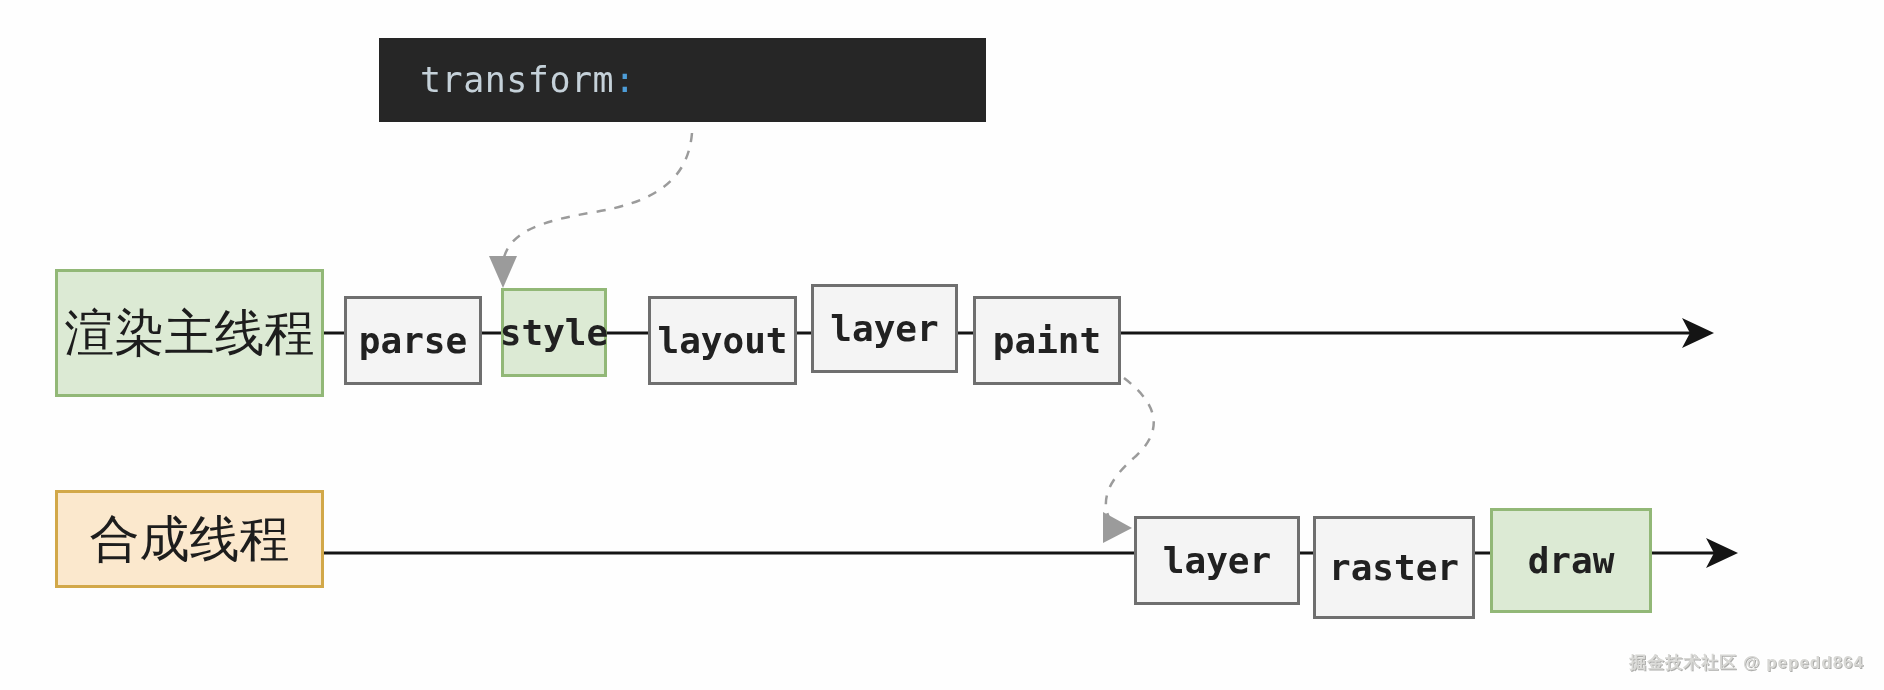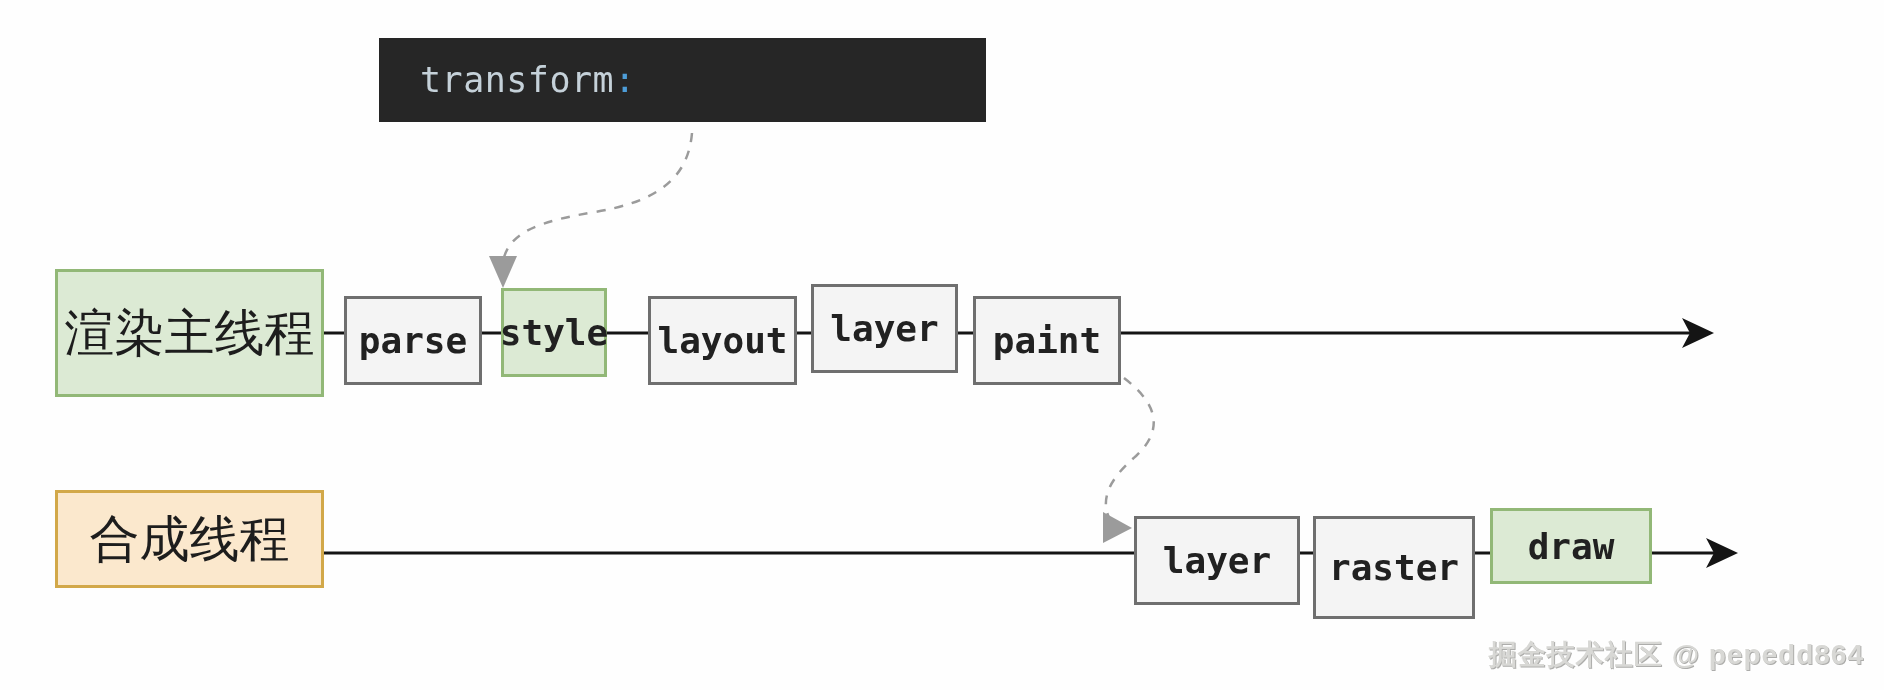--- a/index.html
+++ b/index.html
@@ -39,21 +39,21 @@
     position:absolute;box-sizing:border-box;
     display:flex;align-items:center;justify-content:center;
     font-family:"DejaVu Sans Mono", monospace;
     font-size:36px;font-weight:600;color:#212121;
     z-index:1;
   }
   .stage.gray{background:var(--gray-fill,#f4f4f4);border:3px solid var(--gray-border,#6f6f6f);margin-top:8px;}
   .stage.green{background:var(--green-fill,#dcead4);border:3px solid var(--green-border,#92b877);}
   .watermark{
     position:absolute;right:20px;bottom:16px;
-    font-size:28px;font-weight:700;color:#d8d8d5;
+    font-size:17px;font-weight:700;color:#d8d8d5;
     text-shadow:1px 1px 0 #adadab, -1px -1px 0 #ffffff;
     z-index:2;letter-spacing:1px;
   }
 </style>
 </head>
 <body>
 
 <div class="canvas">
 
   <svg class="wires" width="1884" height="690" viewBox="0 0 1884 690">
@@ -97,19 +97,19 @@
 
   <div class="thread orange" style="left:55px;top:490px;width:269px;height:98px;">
     <span>合成线程</span>
   </div>
   <div class="stage gray" style="left:1134px;top:508px;width:166px;height:89px;">
     <span>layer</span>
   </div>
   <div class="stage gray" style="left:1313px;top:508px;width:162px;height:103px;">
     <span>raster</span>
   </div>
-  <div class="stage green" style="left:1490px;top:508px;width:162px;height:76px;">
+  <div class="stage green" style="left:1490px;top:508px;width:162px;height:105px;">
     <span>draw</span>
   </div>
 
   <div class="watermark">掘金技术社区 @ pepedd864</div>
 
 </div>
 
 </body></html>

